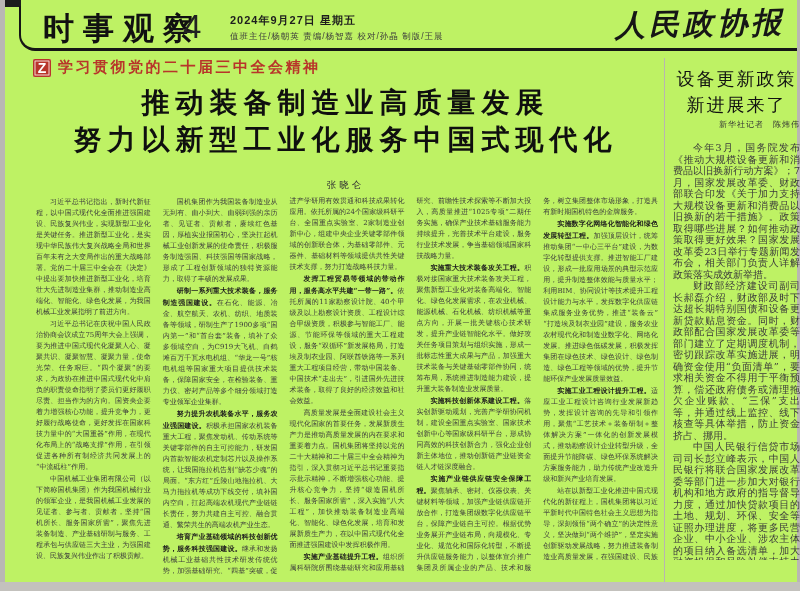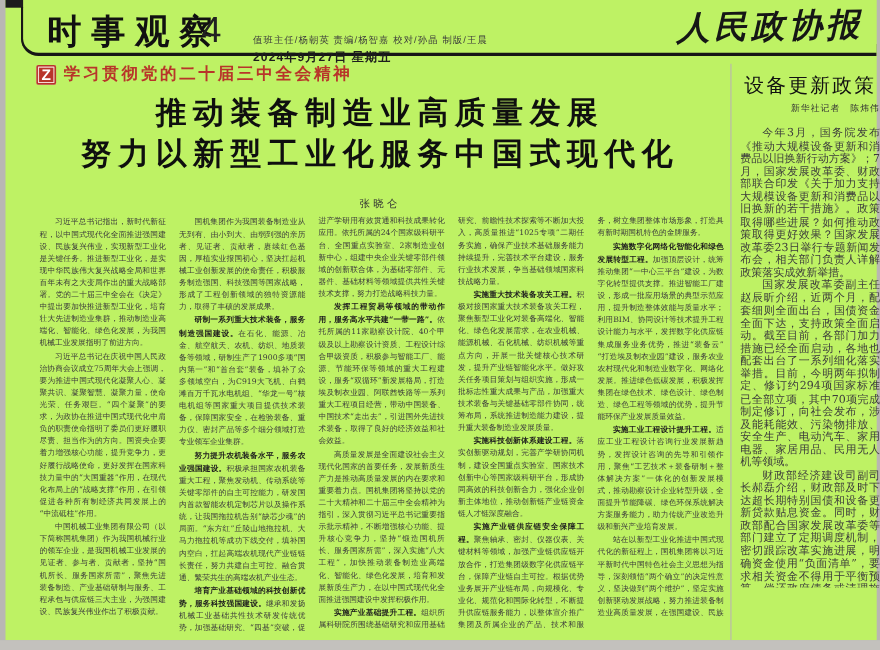--- a/index.html
+++ b/index.html
@@ -29,21 +29,21 @@
     font-family:"Liberation Sans",sans-serif;font-weight:bold;
     font-size:31px;letter-spacing:9px;color:#111;white-space:nowrap;
   }
   .page-number{
     position:absolute;left:178px;top:8px;
     font-family:"Liberation Sans",sans-serif;font-size:33px;color:#222;
   }
   .date-line{
     position:absolute;left:225px;top:13px;
     font-family:"Liberation Sans",sans-serif;font-weight:bold;
-    font-size:11px;color:#1d1d1d;white-space:nowrap;letter-spacing:1px;margin-top:31px;
+    font-size:11px;color:#1d1d1d;white-space:nowrap;letter-spacing:1px;
   }
   .staff-line{
     position:absolute;left:225px;top:31px;
     font-family:"Liberation Sans",sans-serif;
     font-size:8.5px;color:#3c3c3c;white-space:nowrap;letter-spacing:1px;
   }
   .masthead{
     position:absolute;right:12px;top:4px;
     font-family:"DejaVu Serif",serif;font-style:italic;font-weight:bold;
     font-size:30px;color:#161616;letter-spacing:4px;transform:rotate(-1.2deg);
@@ -135,24 +135,24 @@
       <p><b>实施数字化网络化智能化和绿色发展转型工程。</b><span>加强顶层设计，统筹推动集团“一中心三平台”建设，为数字化转型提供支撑。推进智能工厂建设，形成一批应用场景的典型示范应用，提升制造整体效能与质量水平；利用BIM、协同设计等技术提升工程设计能力与水平，发挥数字化供应链集成服务业务优势，推进“装备云”“打造埃及制衣业园”建设，服务农业农村现代化和制造业数字化、网络化发展。推进绿色低碳发展，积极发挥集团在绿色技术、绿色设计、绿色制造、绿色工程等领域的优势，提升节能环保产业发展质量效益。</span></p>
       <p><b>实施工业工程设计提升工程。</b><span>适应工业工程设计咨询行业发展新趋势，发挥设计咨询的先导和引领作用，聚焦“工艺技术＋装备研制＋整体解决方案”一体化的创新发展模式，推动勘察设计企业转型升级，全面提升节能降碳、绿色环保系统解决方案服务能力，助力传统产业改造升级和新兴产业培育发展。</span></p>
       <p><b></b><span>站在以新型工业化推进中国式现代化的新征程上，国机集团将以习近平新时代中国特色社会主义思想为指导，深刻领悟“两个确立”的决定性意义，坚决做到“两个维护”，坚定实施创新驱动发展战略，努力推进装备制造业高质量发展，在强国建设、民族复兴的新征程上，展现更大作为，作出更大贡献。</span></p>
 
     </div>
 
     <div class="v-divider"></div>
 
     <div class="side">
       <div class="side-title">设备更新政策</div>
+      <div class="side-title">新进展来了</div>
       <div class="side-byline">新华社记者　陈炜伟</div>
       <div class="side-body">
         <p>今年3月，国务院发布《推动大规模设备更新和消费品以旧换新行动方案》；7月，国家发展改革委、财政部联合印发《关于加力支持大规模设备更新和消费品以旧换新的若干措施》。政策取得哪些进展？如何推动政策取得更好效果？国家发展改革委23日举行专题新闻发布会，相关部门负责人详解政策落实成效新举措。</p>
-        <p>国家发展改革委副主任赵辰昕介绍，近两个月，配套细则全面出台，国债资金全面下达，支持政策全面启动。截至目前，各部门加力措施已经全面启动，各地也配套出台了一系列细化落实举措。目前，今明两年拟制定、修订约294项国家标准已全部立项，其中70项完成制定修订，向社会发布，涉及能耗能效、污染物排放、安全生产、电动汽车、家用电器、家居用品、民用无人机等领域。</p>
         <p>财政部经济建设司副司长郝磊介绍，财政部及时下达超长期特别国债和设备更新贷款贴息资金。同时，财政部配合国家发展改革委等部门建立了定期调度机制，密切跟踪改革实施进展，明确资金使用“负面清单”，要求相关资金不得用于平衡预算，偿还政府债务或清理拖欠企业账款、“三保”支出等，并通过线上监控、线下核查等具体举措，防止资金挤占、挪用。</p>
         <p>中国人民银行信贷市场司司长彭立峰表示，中国人民银行将联合国家发展改革委等部门进一步加大对银行机构和地方政府的指导督导力度，通过加快贷款项目的土地、规划、环保、安全等证照办理进度，将更多民营企业、中小企业、涉农主体的项目纳入备选清单，加大融资担保和风险补偿支持力度等措施，用好用足科技创新和技术改造再贷款，大力支持重点领域技术改造和设备更新项目。</p>
       </div>
     </div>
 
   </div>
   <div class="bottom-strip"></div>
 </div>
 
 </body></html>

